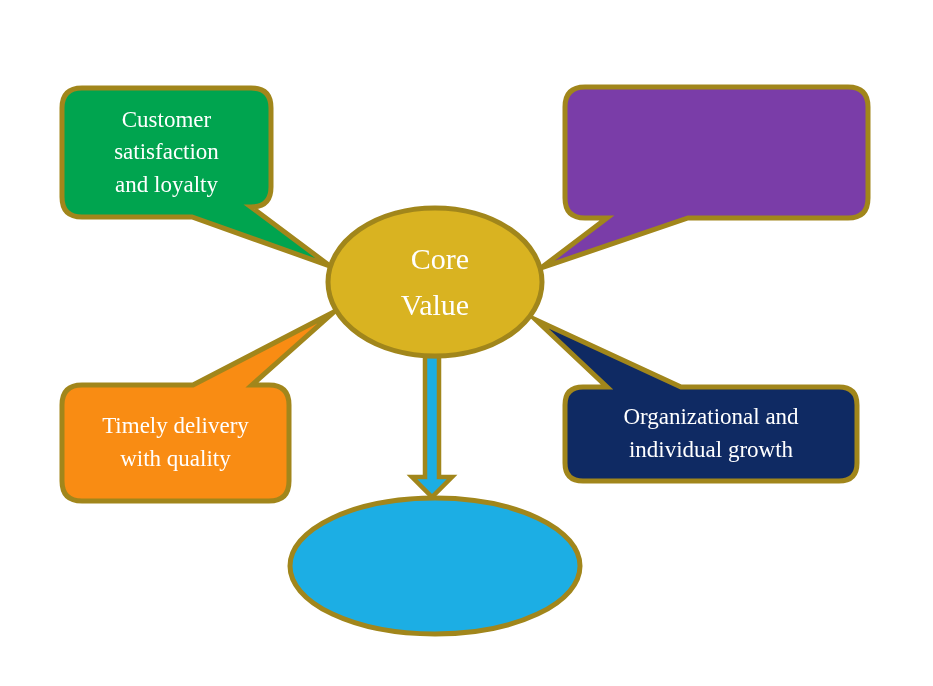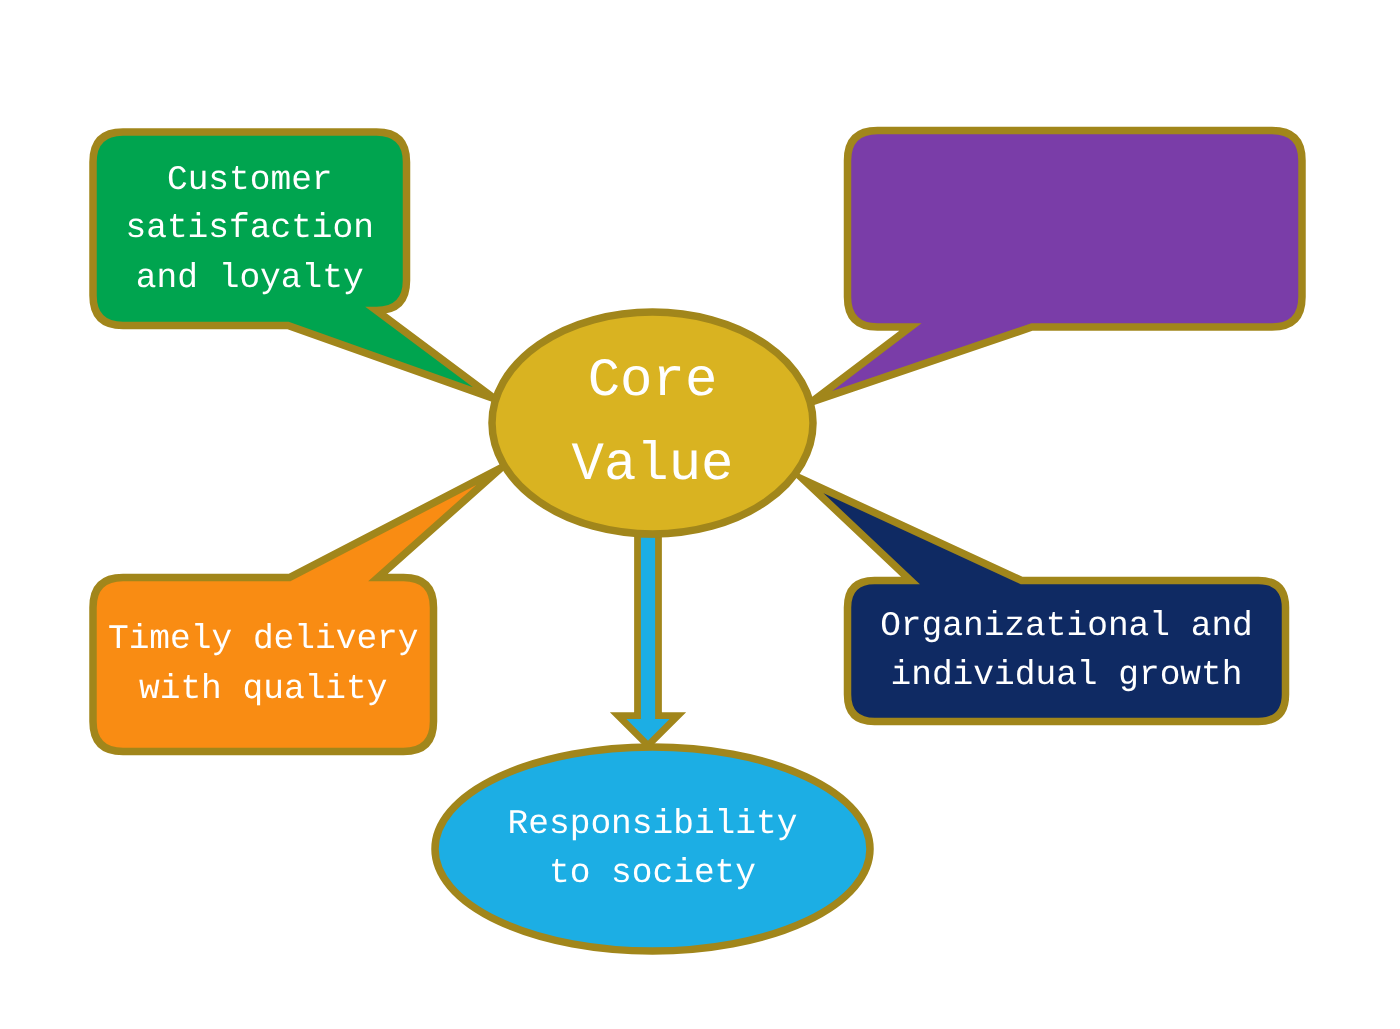--- a/index.html
+++ b/index.html
@@ -6,21 +6,21 @@
     margin: 0;
     padding: 0;
     background: #ffffff;
   }
   #canvas {
     position: relative;
     width: 933px;
     height: 686px;
     background: #ffffff;
     overflow: hidden;
-    font-family: Liberation Mono, monospace;
+    font-family: Liberation Serif, serif;
   }
   #diagram-svg {
     position: absolute;
     left: 0;
     top: 0;
   }
   .shape {
     stroke: #A1861B;
     stroke-width: 5;
     stroke-miterlimit: 12;
@@ -35,21 +35,21 @@
     display: flex;
     align-items: center;
     justify-content: center;
     text-align: center;
     white-space: pre-line;
     color: #ffffff;
     line-height: 1.42;
     pointer-events: none;
   }
   .bubble-label { font-size: 23px; }
-  .core-label   { font-size: 36px; line-height: 1.55; }
+  .core-label   { font-size: 30px; line-height: 1.55; text-align: right; }
 
   #label-customer   { left: 62px;  top: 88px;  width: 209px; height: 129px; }
   #label-technical  { left: 565px; top: 87px;  width: 303px; height: 131px; }
   #label-timely     { left: 62px;  top: 385px; width: 227px; height: 116px; }
   #label-org        { left: 565px; top: 387px; width: 292px; height: 94px; }
   #label-core       { left: 328px; top: 208px; width: 214px; height: 148px; }
   #label-society    { left: 290px; top: 498px; width: 290px; height: 136px; }
 </style>
 </head>
 <body>
@@ -87,15 +87,13 @@
 
   <div id="label-timely" class="label bubble-label">Timely delivery
 with quality</div>
 
   <div id="label-org" class="label bubble-label">Organizational and
 individual growth</div>
 
   <div id="label-core" class="label core-label">Core
 Value</div>
 
-  <div id="label-society" class="label bubble-label">Responsibility
-to society</div>
 </div>
 
 </body></html>

